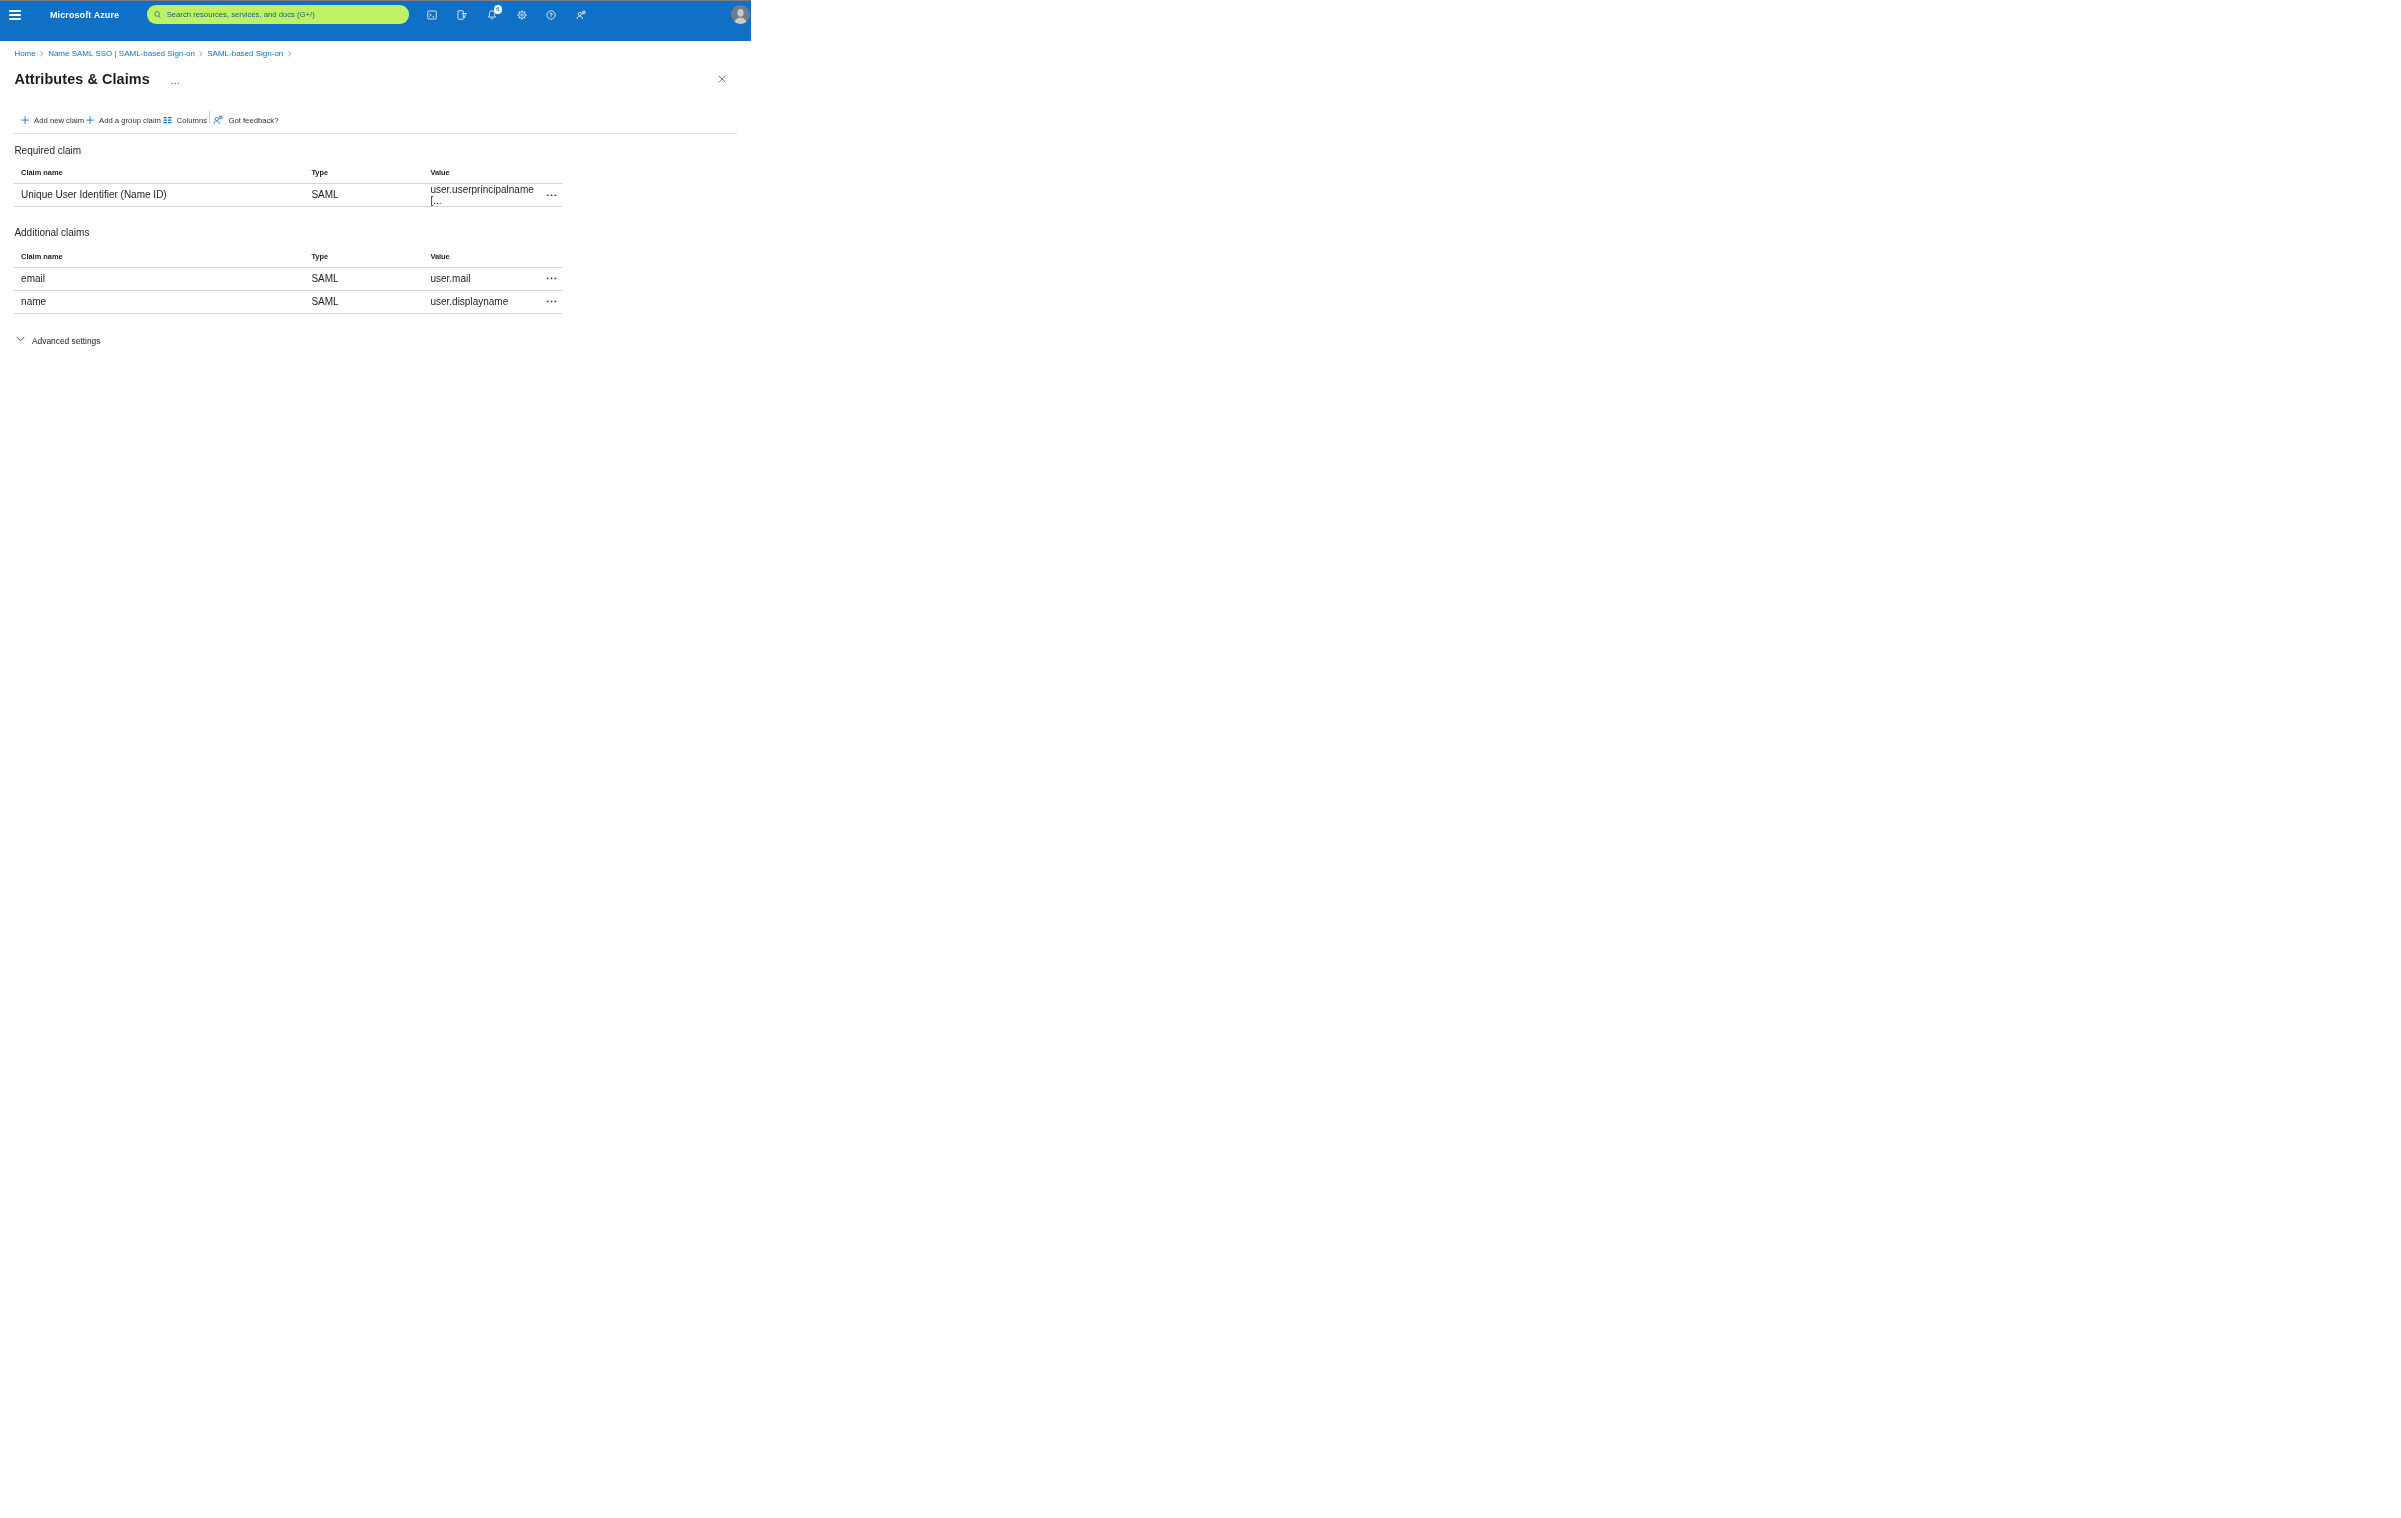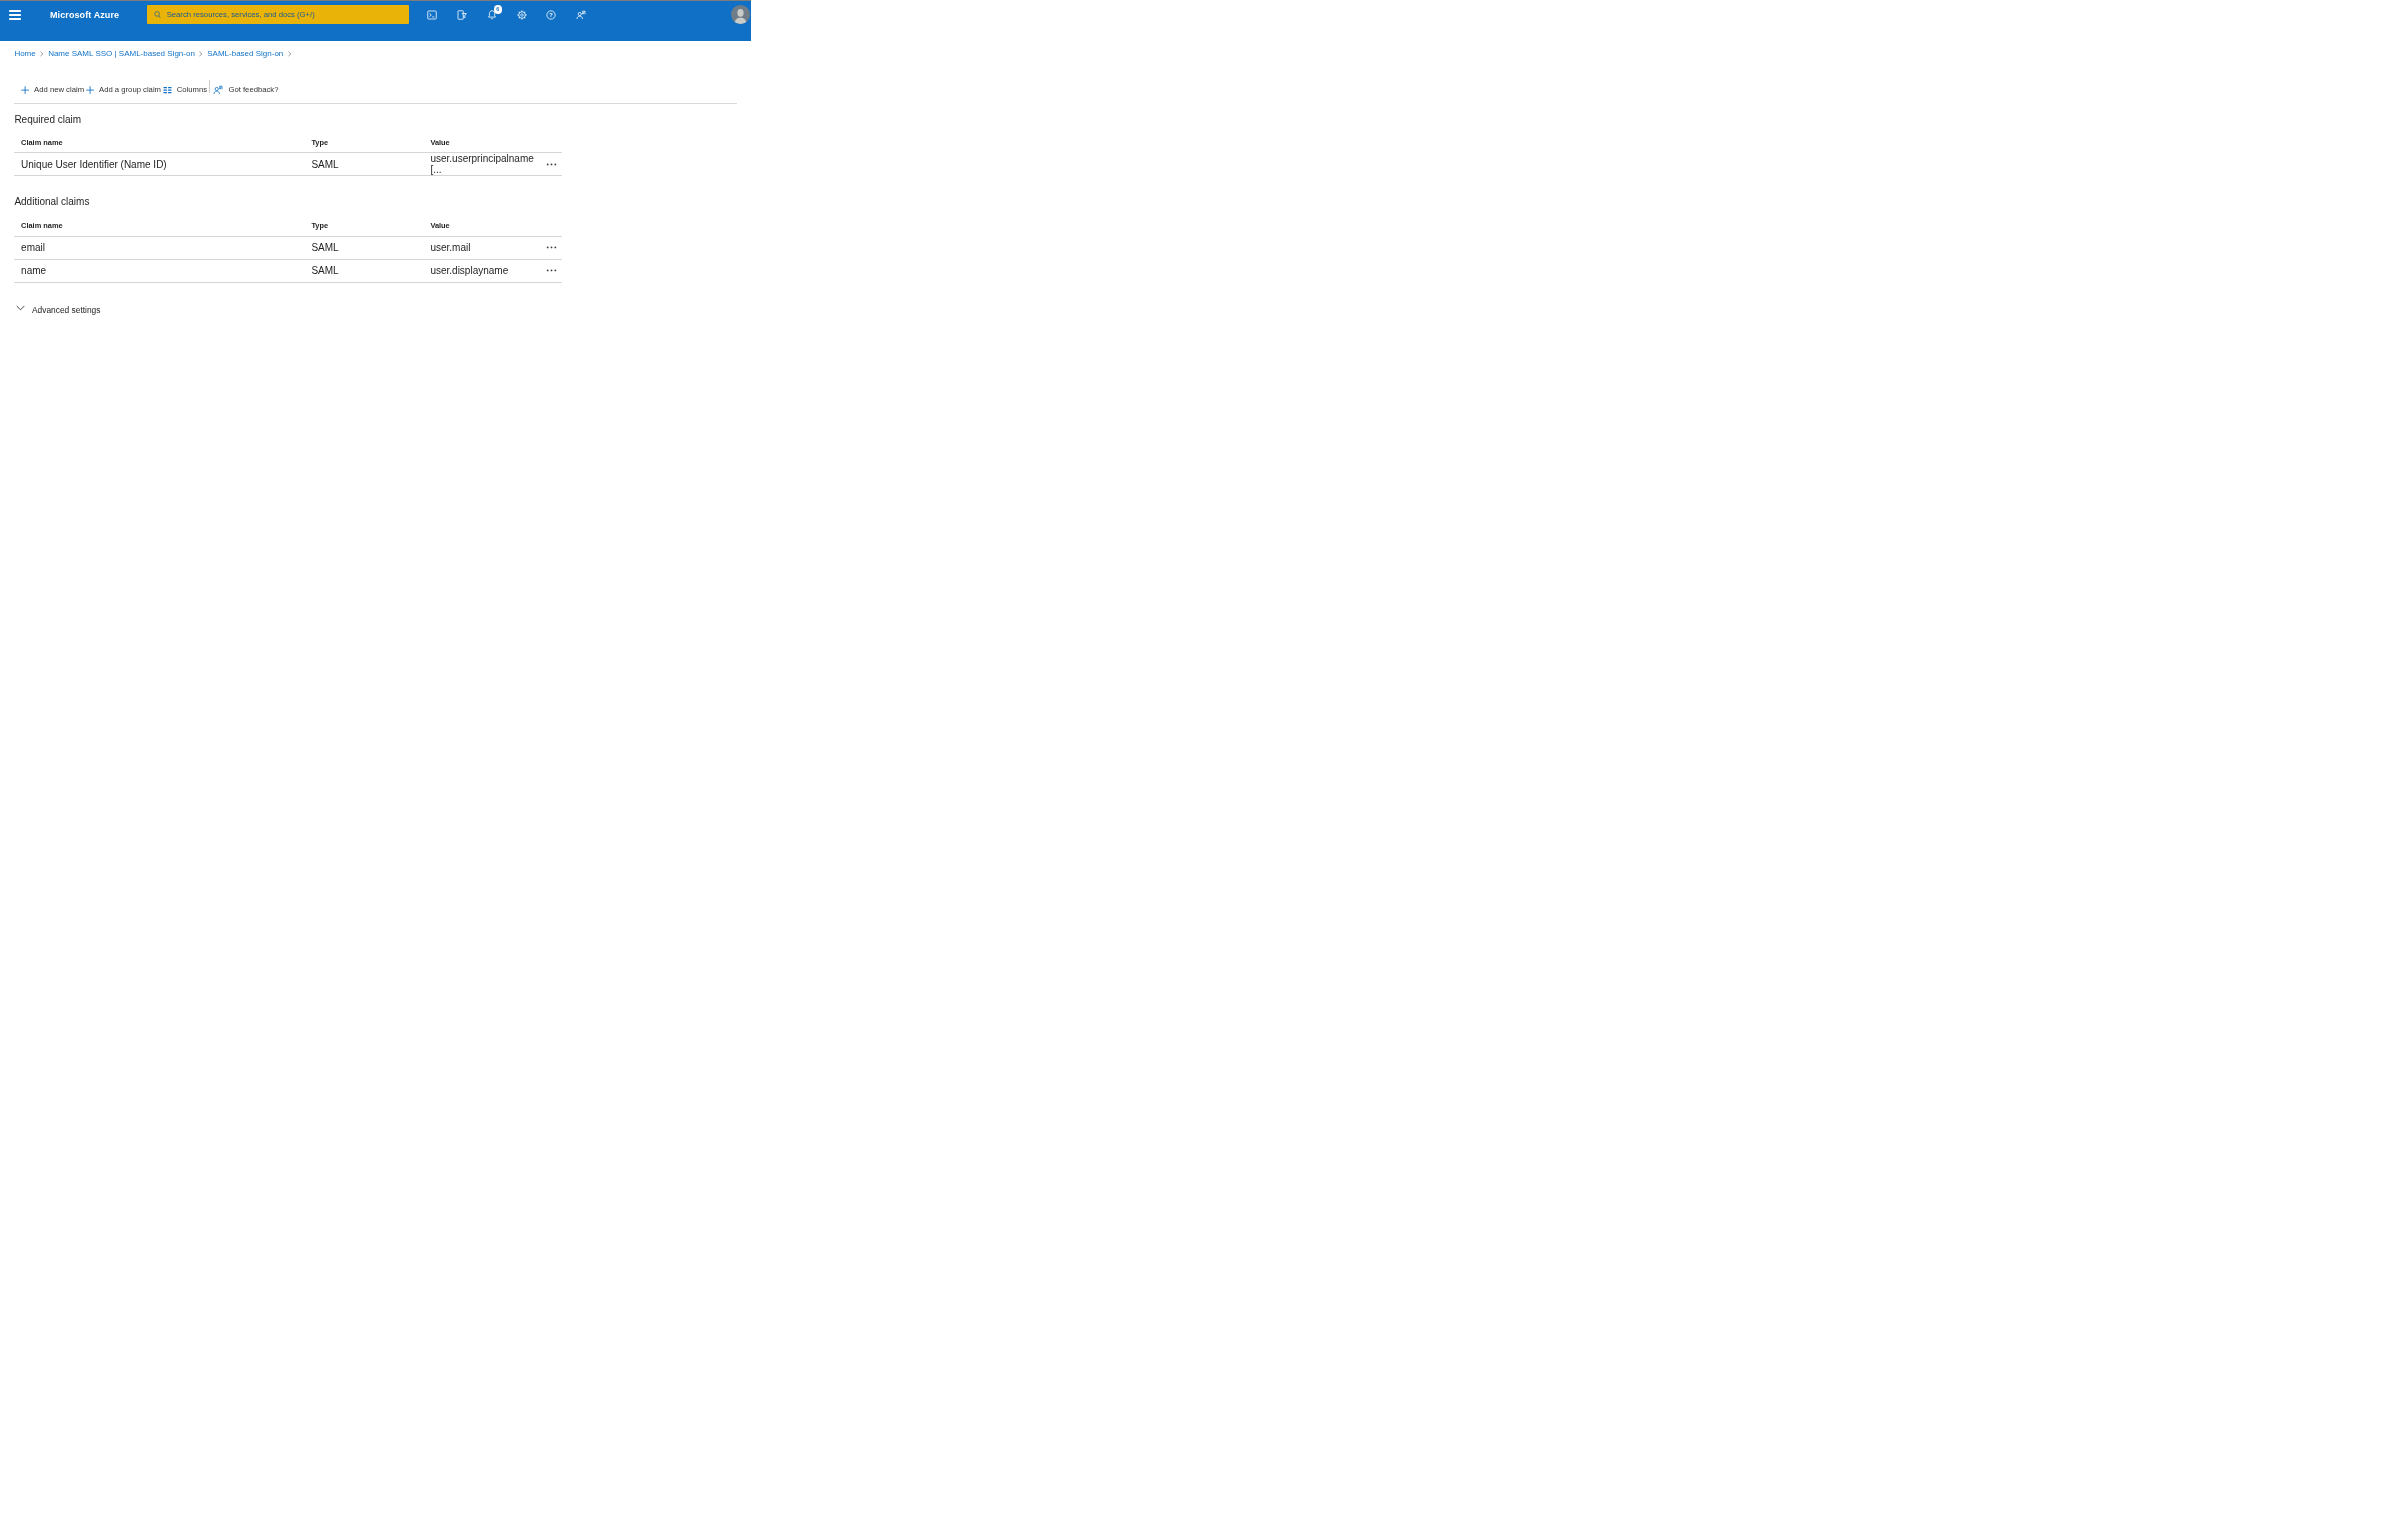--- a/index.html
+++ b/index.html
@@ -9,21 +9,21 @@
   .frame-edge { height:1px; background:#7c7c7c; }
 
   
   .topbar { position:relative; height:40px; background:#1070c5; }
   .hamburger { position:absolute; left:8.6px; top:6.7px; width:17.3px; height:14.4px;
                display:flex; flex-direction:column; justify-content:center; gap:2.6px; cursor:pointer; }
   .hamburger span { display:block; width:12.5px; height:1.5px; background:#fff; border-radius:0.8px; }
   .brand { position:absolute; left:50px; top:0; height:28px; display:flex; align-items:center;
            color:#fff; font-size:9px; font-weight:700; letter-spacing:0.1px; }
   .searchbox { position:absolute; left:147px; top:4.3px; width:262px; height:19px;
-               background:#eab308; border-radius:1px; display:flex; align-items:center; padding:0 5.8px; }
+               background:#bef264; border-radius:9px; display:flex; align-items:center; padding:0 5.8px; }
   .searchbox svg { flex:0 0 auto; margin-right:4.3px; }
   .searchbox input { flex:1; background:transparent; border:none; outline:none;
                      font-family:"Liberation Sans", sans-serif; font-size:7.7px; color:#175a96; }
   .searchbox input::placeholder { color:#175a96; opacity:1; }
   .top-icons { position:absolute; left:426px; top:0; height:28px; display:flex; align-items:center; gap:17.3px; }
   .top-icon { position:relative; width:12.5px; height:12.5px; display:flex; align-items:center;
               justify-content:center; cursor:pointer; }
   .badge { position:absolute; top:-3.4px; right:-3.8px; width:8.2px; height:8.2px; border-radius:50%;
            background:#fff; color:#1070c5; font-size:5.3px; font-weight:700;
            display:flex; align-items:center; justify-content:center; }
@@ -166,20 +166,36 @@
         </svg>
     </span>
     <a>SAML-based Sign-on</a>
     <span class="crumb-sep">
       <svg width="3.8" height="5.8" viewBox="0 0 8 12" fill="none" stroke="#5c5b5a" stroke-width="1.3">
           <polyline points="1,1.5 6,6 1,10.5"></polyline>
         </svg>
     </span>
   </nav>
 
+  <div class="title-row">
+    <h1 class="page-title">Attributes &amp; Claims</h1>
+    <span class="title-more">
+      <svg width="8.6" height="2.9" viewBox="0 0 18 6">
+        <circle cx="2.5" cy="3" r="1.6" fill="#6e6d6b"></circle>
+          <circle cx="9" cy="3" r="1.6" fill="#6e6d6b"></circle>
+          <circle cx="15.5" cy="3" r="1.6" fill="#6e6d6b"></circle>
+      </svg>
+    </span>
+    <span class="close-btn">
+      <svg width="8.2" height="8.2" viewBox="0 0 17 17" stroke="#4a4a4a" stroke-width="1.6">
+        <line x1="1.5" y1="1.5" x2="15.5" y2="15.5"></line>
+          <line x1="15.5" y1="1.5" x2="1.5" y2="15.5"></line>
+      </svg>
+    </span>
+  </div>
 
   <div class="toolbar">
     <div class="tb-btn">
       <svg width="8.2" height="8.2" viewBox="0 0 17 17" stroke="#1172c7" stroke-width="1.8">
         <line x1="8.5" y1="0.5" x2="8.5" y2="16.5"></line>
           <line x1="0.5" y1="8.5" x2="16.5" y2="8.5"></line>
       </svg>
       <span>Add new claim</span>
     </div>
     <div class="tb-btn">

